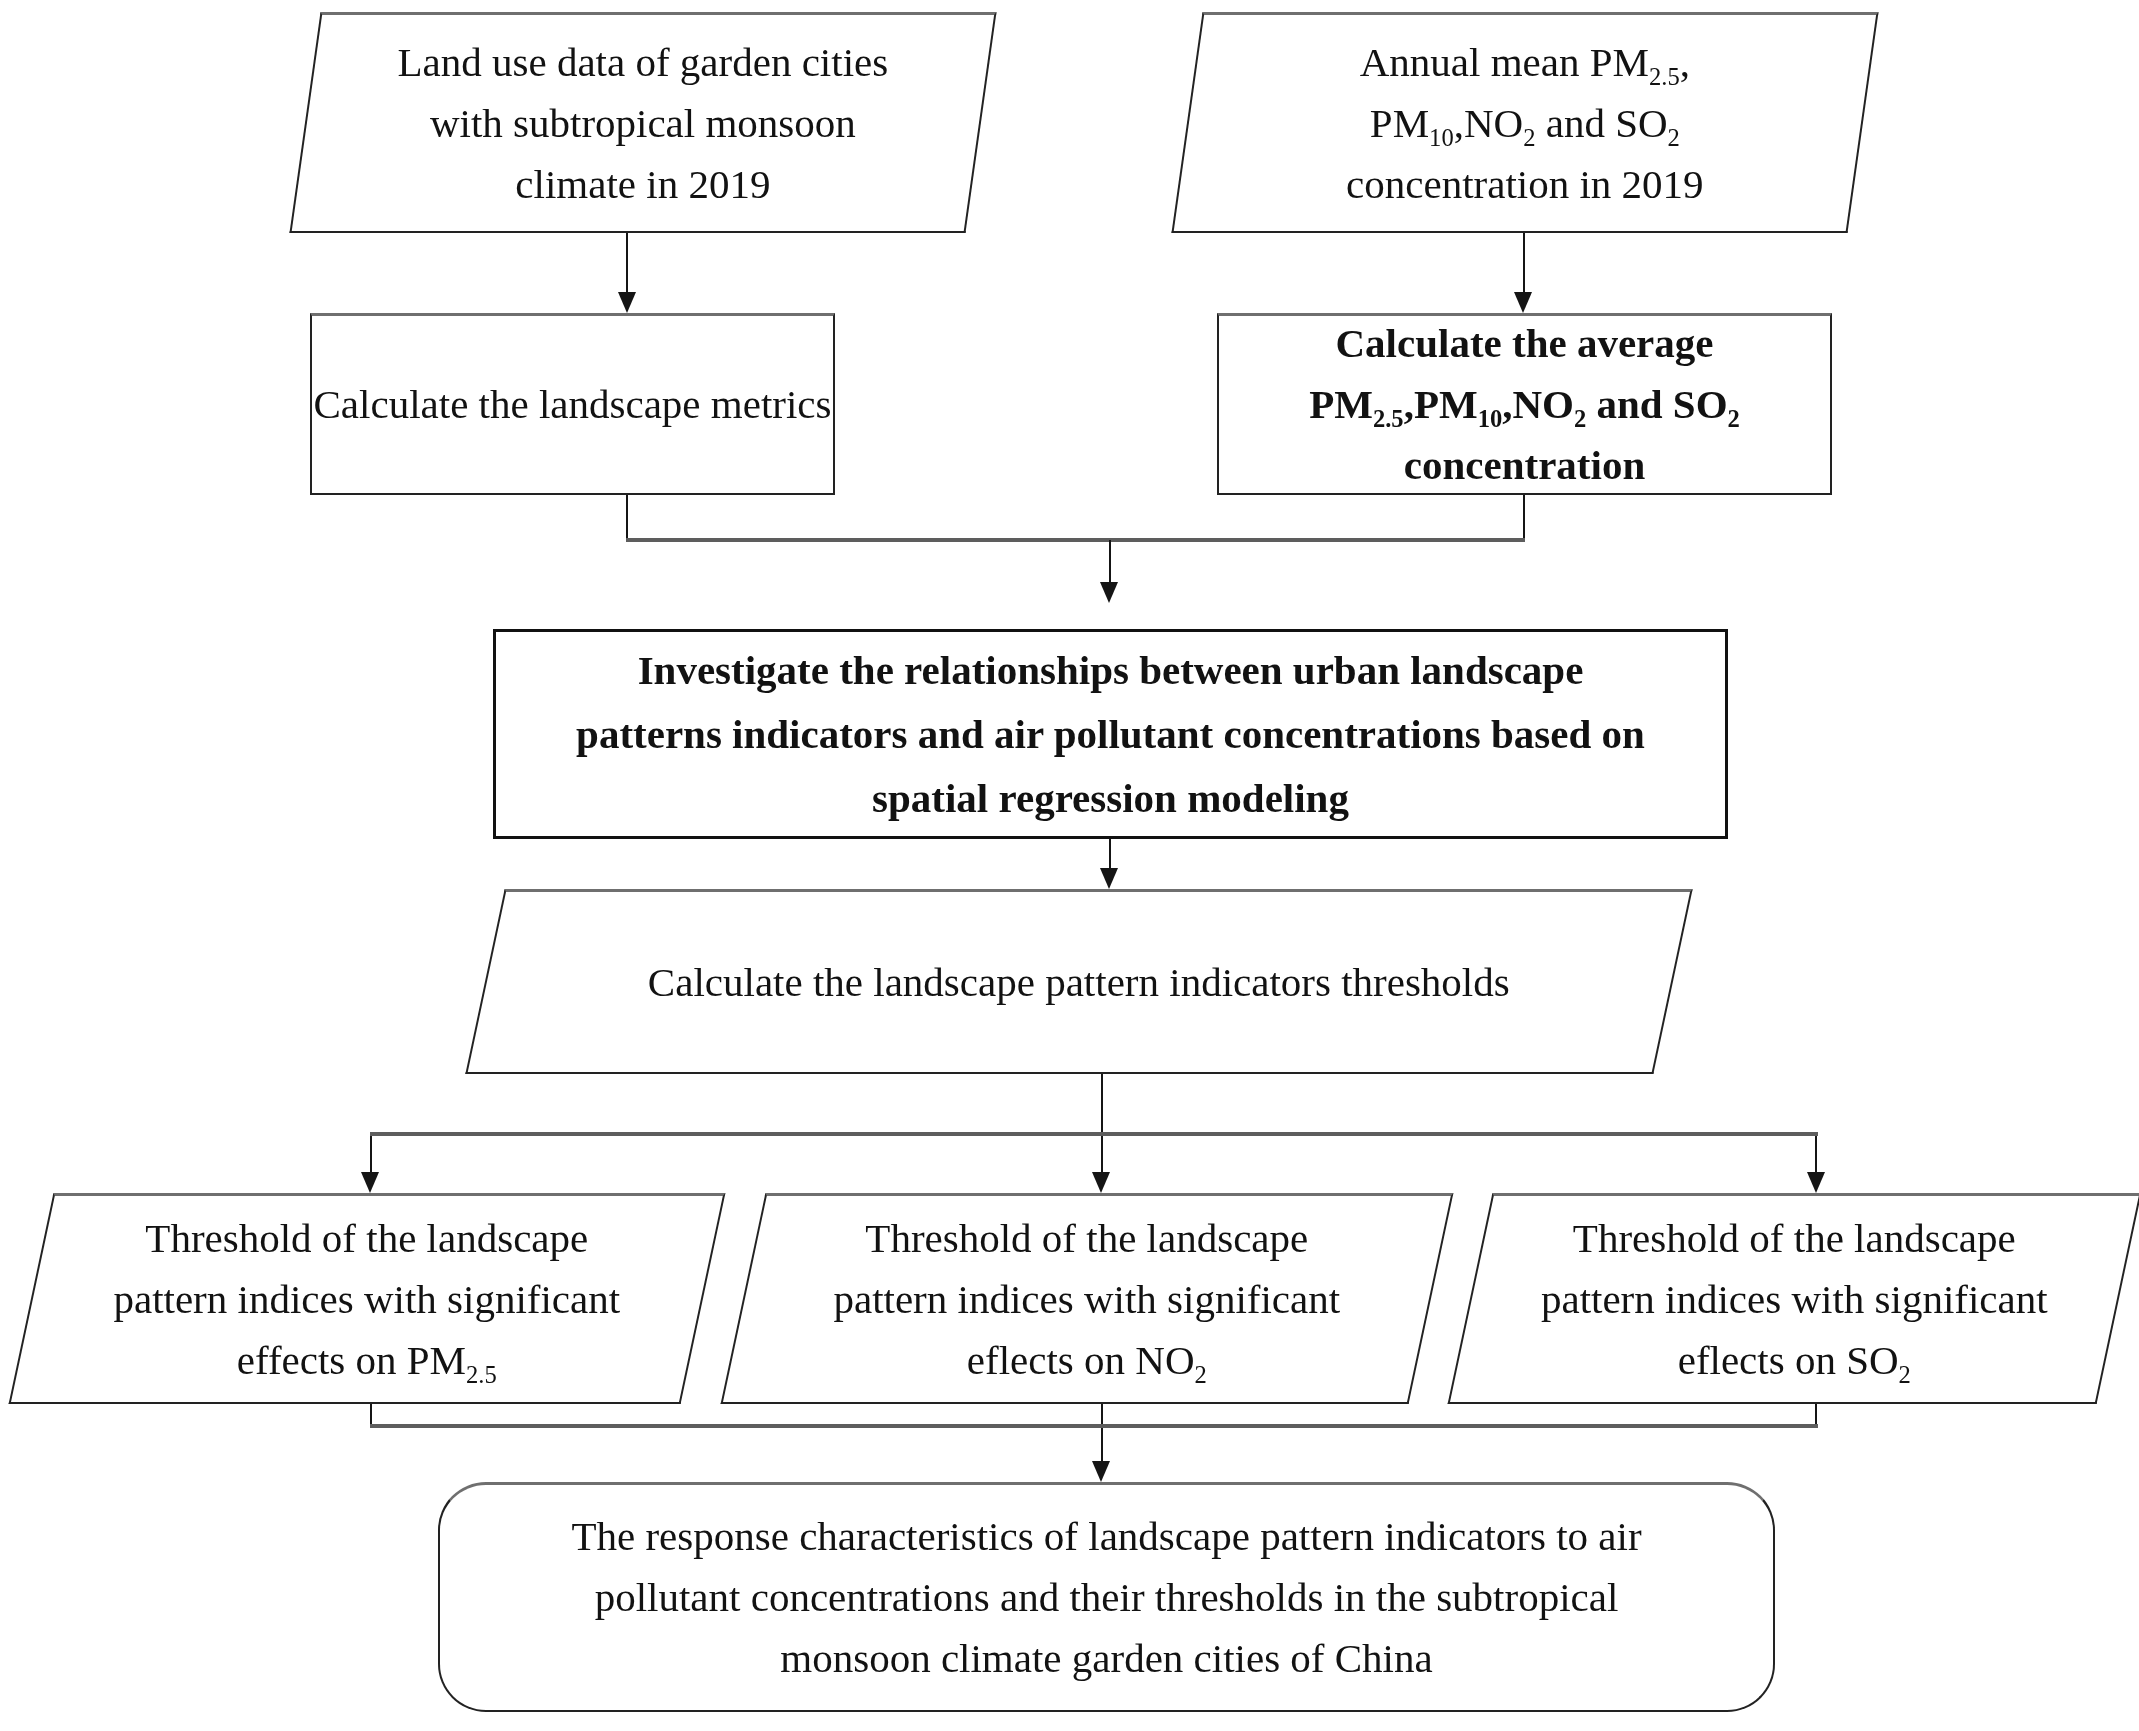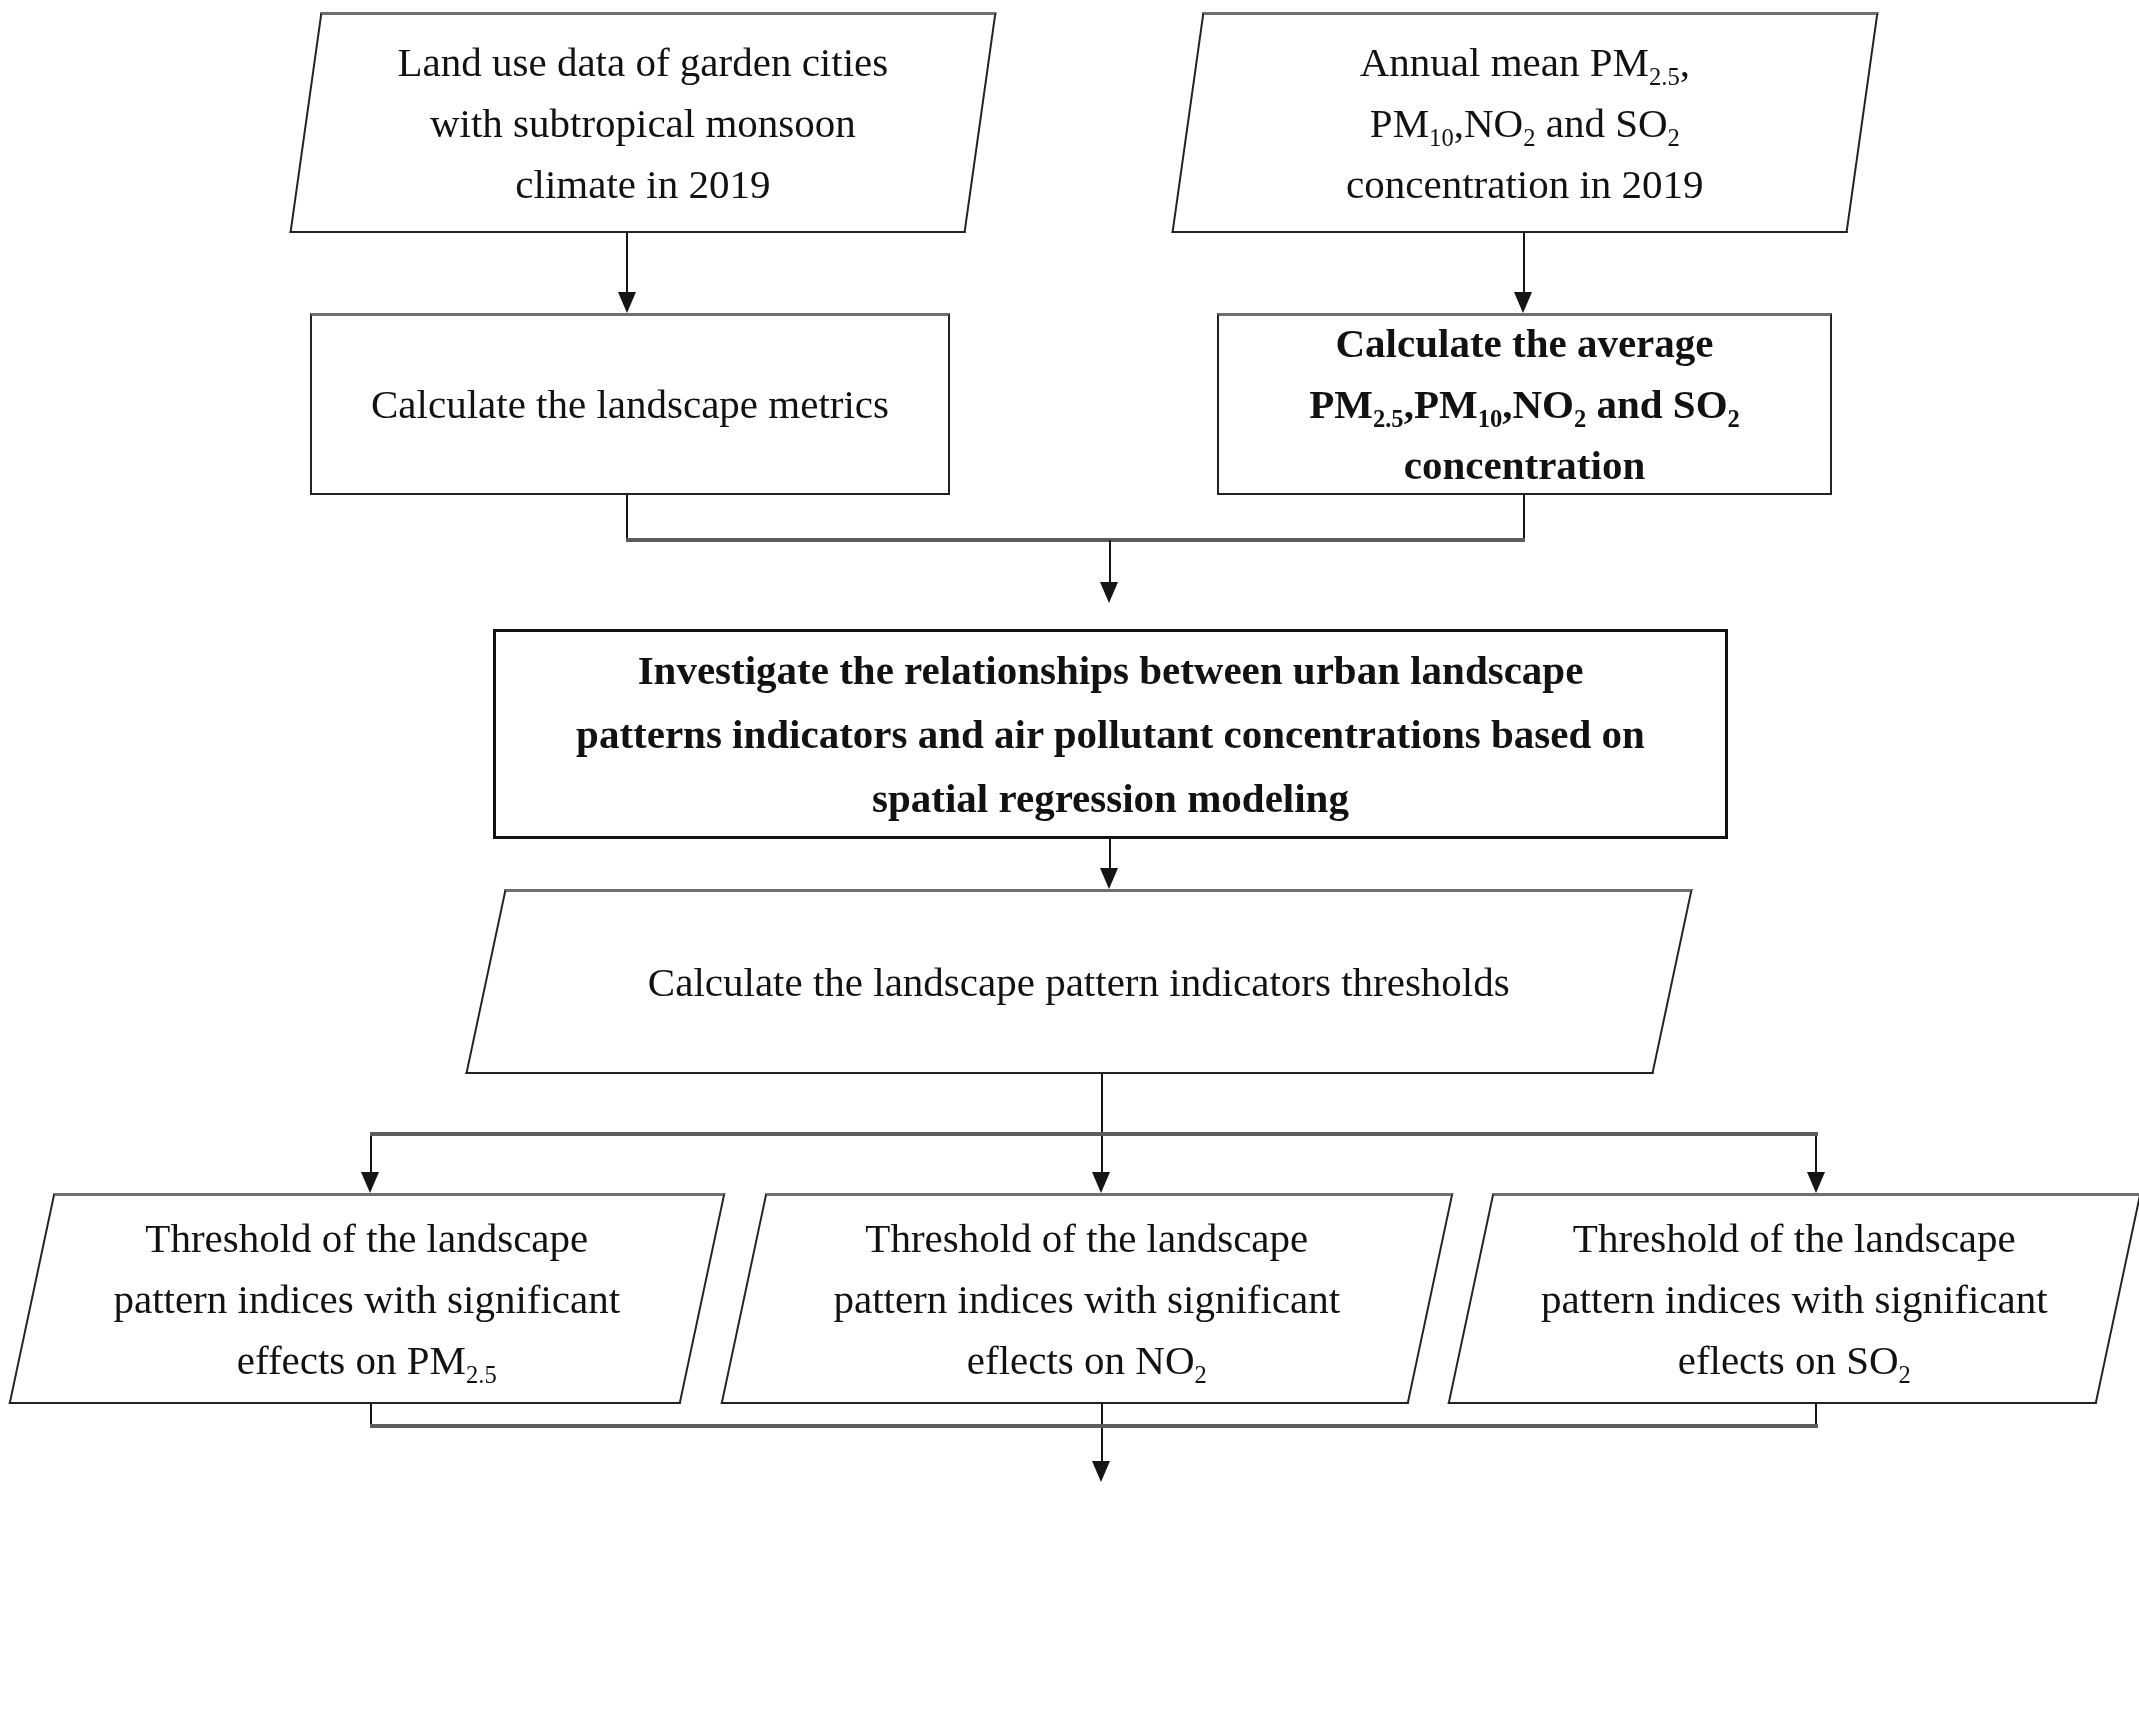--- a/index.html
+++ b/index.html
@@ -33,21 +33,21 @@
   .node .inner { width: 100%; }
   sub { font-size: 60%; line-height: 0; }
 
   .skew8  { transform: skewX(-8deg); }
   .skew8  .inner { transform: skewX(8deg); }
   .skew12 { transform: skewX(-12deg); }
   .skew12 .inner { transform: skewX(12deg); }
 
   #n-land-use   { left: 305px;  top: 11.7px;   width: 676px;  height: 221px; }
   #n-annual     { left: 1187px; top: 11.7px;   width: 676px;  height: 221px; }
-  #n-metrics    { left: 310px;  top: 313px;  width: 640px;  height: 182px; }
+  #n-metrics    { left: 310px;  top: 313px;  width: 525px;  height: 182px; }
   #n-average    { left: 1217px; top: 313px;  width: 615px;  height: 182px; font-weight: bold; }
   #n-invest     { left: 493px;  top: 629px;  width: 1235px; height: 210px;
                   border: 3.1px solid #111111; font-weight: bold; line-height: 64px; }
   #n-thresholds { left: 485px;  top: 889px; width: 1188px; height: 185px; }
   #n-pm25       { left: 31px;   top: 1193px; width: 672px;  height: 211px; }
   #n-no2        { left: 743px;  top: 1193px; width: 688px;  height: 211px; }
   #n-so2        { left: 1470px; top: 1193px; width: 649px;  height: 211px; }
   #n-response   { left: 438px;  top: 1482px; width: 1337px; height: 230px;
                   border-radius: 48px; }
 
@@ -136,15 +136,18 @@
   </div>
 
   <div class="node skew12" id="n-no2">
     <div class="inner">Threshold of the landscape<br>pattern indices with significant<br>eflects on NO<sub>2</sub></div>
   </div>
 
   <div class="node skew12" id="n-so2">
     <div class="inner">Threshold of the landscape<br>pattern indices with significant<br>eflects on SO<sub>2</sub></div>
   </div>
 
+  <div class="node" id="n-response">
+    <div class="inner">The response characteristics of landscape pattern indicators to air<br>pollutant concentrations and their thresholds in the subtropical<br>monsoon climate garden cities of China</div>
+  </div>
 
 </div>
 
 
 </body></html>

